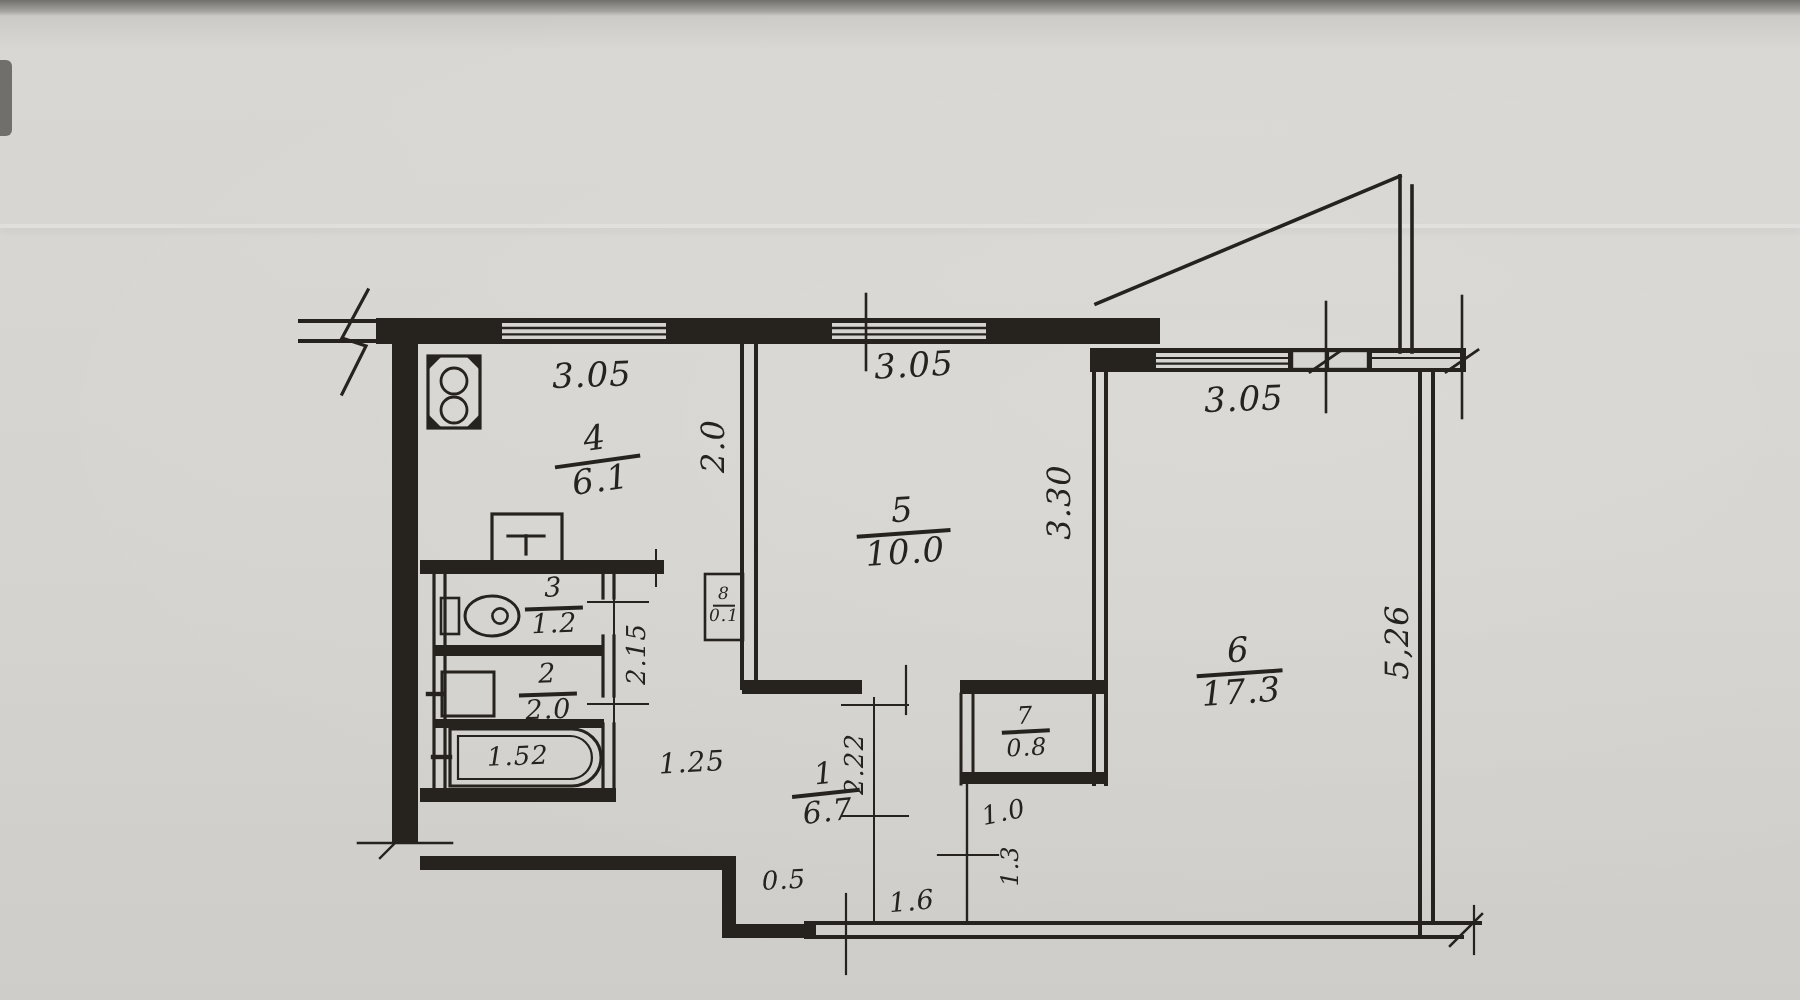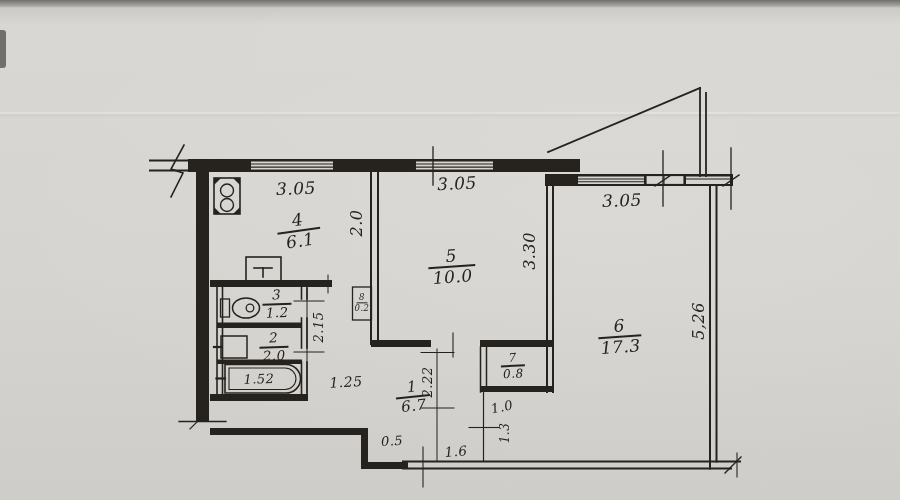--- a/index.html
+++ b/index.html
@@ -230,15 +230,15 @@
   <div class="lbl frac" style="left:413px;top:397px;--r:-6deg;font-size:15px">
     <span class="num" style="padding:0 12px 1px">1</span>
     <span class="area">6.7</span>
   </div>
   <div class="lbl frac" style="left:513px;top:366px;--r:-3deg;font-size:12px">
     <span class="num" style="padding:0 8px 1px">7</span>
     <span class="area">0.8</span>
   </div>
   <div class="lbl frac" style="left:362px;top:303px;font-size:8.5px">
     <span class="num" style="padding:0 3px 0;border-bottom-width:1px">8</span>
-    <span class="area">0.2</span>
+    <span class="area">0.1</span>
   </div>
 </div>
 
 </body></html>

